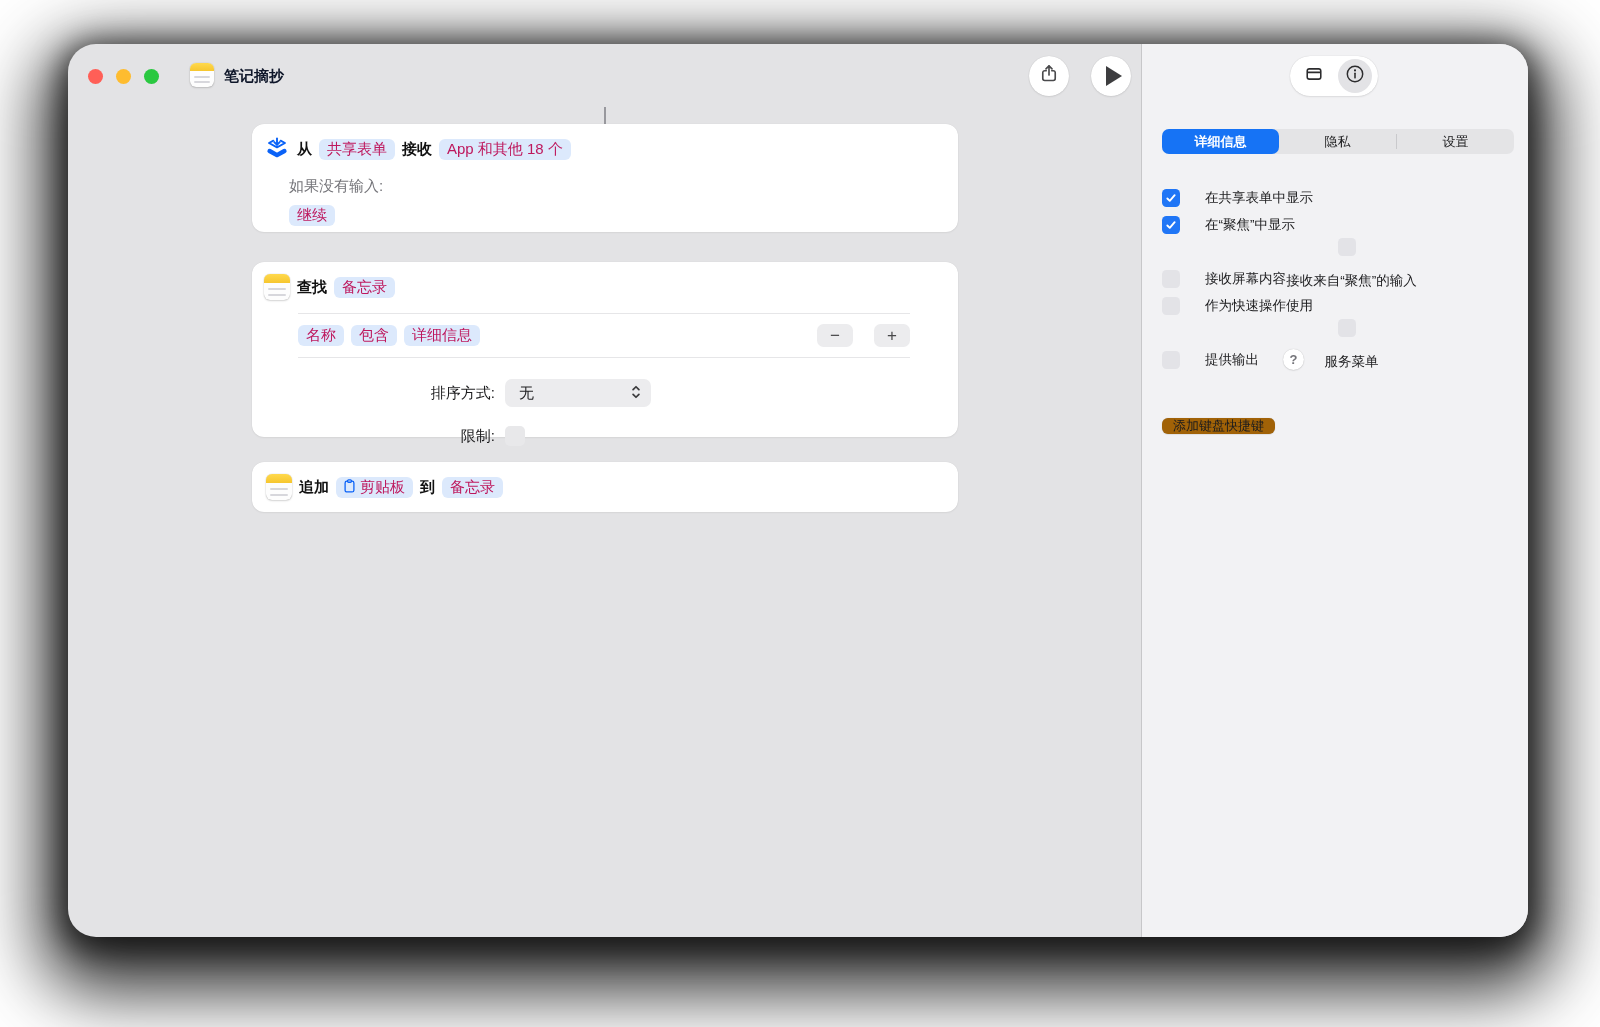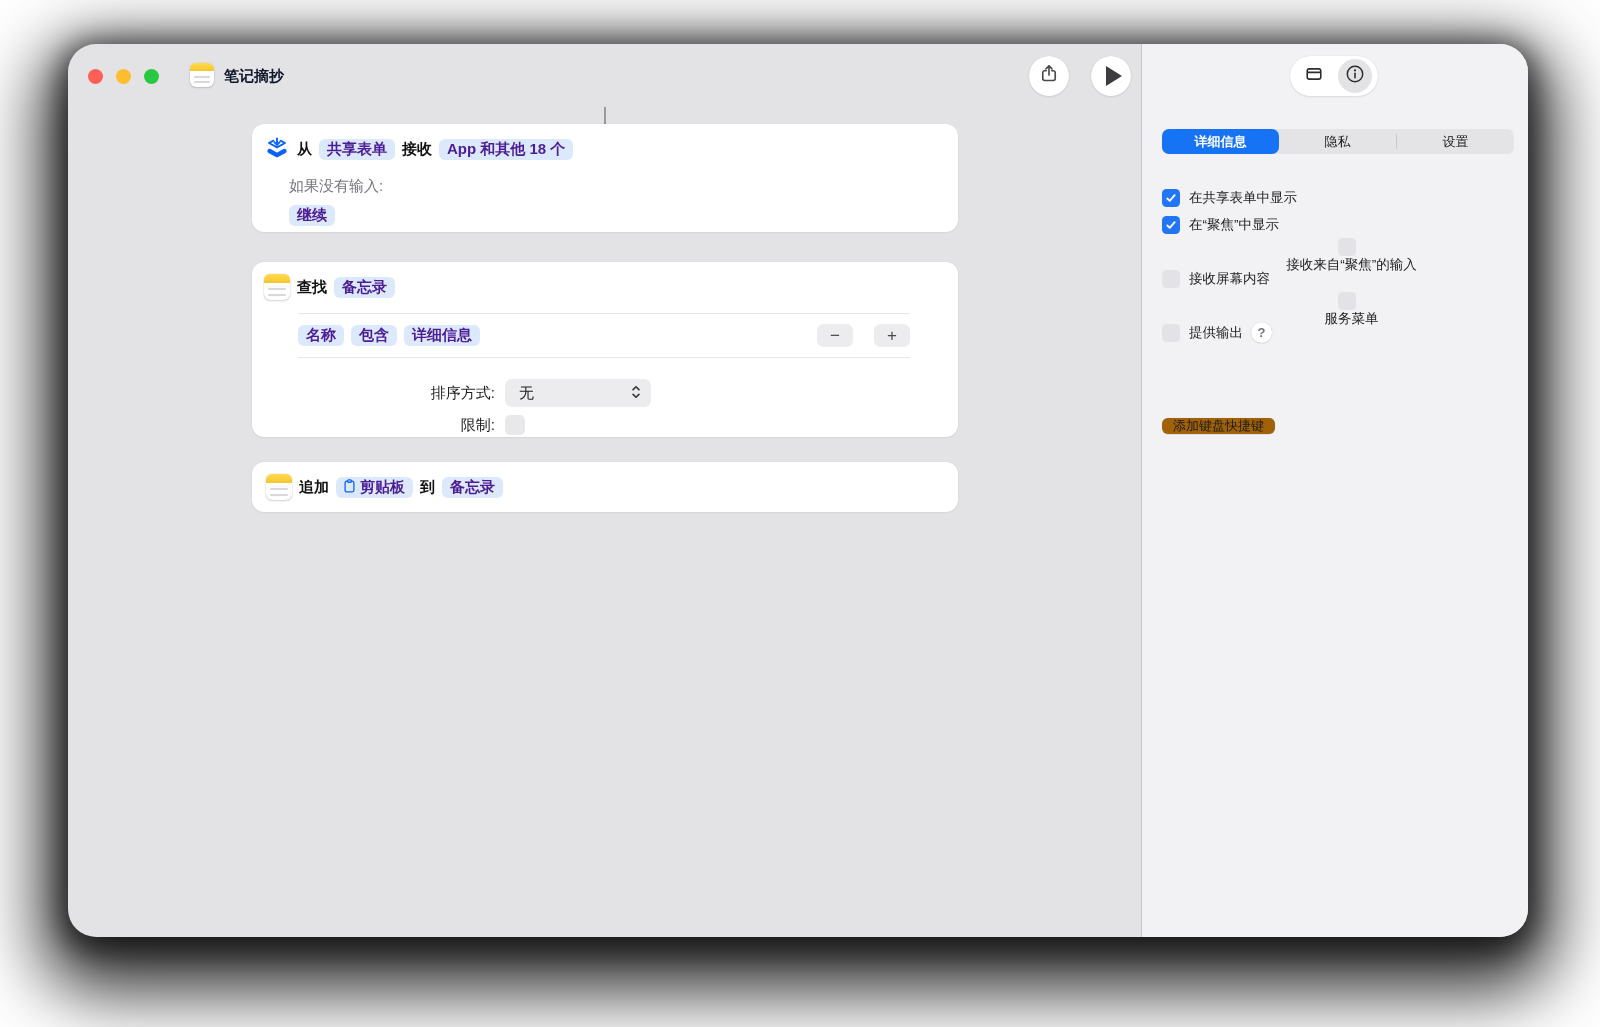--- a/index.html
+++ b/index.html
@@ -47,21 +47,21 @@
   .card { position:absolute; left:184px; width:706px; background:#fff; border-radius:12px;
     box-shadow:0 0 1px rgba(0,0,0,.12), 0 1px 2px rgba(0,0,0,.05);
     padding:12px; font-size:15px; color:#1c1c1e; }
   .card1 { top:80px; height:108px; }
   .card2 { top:218px; height:175px; }
   .card3 { top:418px; height:50px; display:flex; align-items:center;padding-left:14px; }
 
   .row { display:flex; align-items:center; column-gap:7px; }
   .verb { font-weight:600; color:#111; white-space:nowrap; }
   .pill { display:inline-flex; align-items:center; column-gap:5px; padding:1px 8px;
-    border-radius:6px; background:#dce9fc; color:#4c1d95; font-weight:700; white-space:nowrap; }
+    border-radius:6px; background:#dce9fc; color:#be185d; font-weight:400; white-space:nowrap; }
   .gray-label { color:#75757a; font-weight:500; }
   .indent { margin-left:25px; }
 
   .action-glyph { width:26px; height:26px; flex:none; display:flex; align-items:center; justify-content:center; }
 
   .divider { height:1px; background:#e6e6e8; margin-left:34px; margin-right:36px; }
 
   .stepper-btn { width:36px; height:23px; border-radius:6.5px; background:#ececee;
     display:flex; align-items:center; justify-content:center;
     font-size:17px; color:#48484a; font-weight:500; line-height:1; }
@@ -86,21 +86,21 @@
   .seg-cell.selected { background:#e3e3e6; width:34px; height:34px; }
 
   .tabbar { position:absolute; left:20px; top:85px; width:352px; height:25px;
     background:#e4e4e6; border-radius:7px; display:flex; }
   .tab { flex:1; display:flex; align-items:center; justify-content:center;
     font-size:13px; color:#1c1c1e; border-radius:7px; position:relative; }
   .tab.selected { background:#1673f5; color:#fff; font-weight:600; }
   .tab-sep { width:1px; height:15px; background:#c9c9cc; align-self:center; }
 
   .opt-list { position:absolute; left:20px; top:140px; right:14px; }
-  .opt-row { height:27px; display:flex; align-items:center; font-size:13.5px; color:#1c1c1e; }
+  .opt-row { height:27px; display:flex; align-items:center; font-size:13.5px; color:#1c1c1e;gap:16px; }
   .opt-row.ind { padding-left:27px;flex-direction:column; }
   .cbx { width:18px; height:18px; border-radius:4.5px; background:#e3e3e7; margin-right:9px; flex:none;
     display:flex; align-items:center; justify-content:center; }
   .cbx svg { display:none; }
   .cbx.checked { background:#2076f6; }
   .cbx.checked svg { display:block; }
   .help-circle { margin-left:8px; width:21px; height:21px; border-radius:50%; background:#fff;
     display:flex; align-items:center; justify-content:center; font-size:13px; font-weight:600; color:#737378;
     box-shadow:0 0 1px rgba(0,0,0,.25), 0 1px 1.5px rgba(0,0,0,.08); }
 
@@ -191,21 +191,21 @@
         <span class="dropdown">
           <span class="dd-value">无</span>
           <span>
             <svg width="14" height="20" viewBox="0 0 16 24" fill="none" stroke="#3c3c3e" stroke-width="2.1" stroke-linecap="round" stroke-linejoin="round">
               <path d="M4.5 9.2 L8 5.7 L11.5 9.2"></path>
                 <path d="M4.5 14.8 L8 18.3 L11.5 14.8"></path>
             </svg>
           </span>
         </span>
       </div>
-      <div class="form-row" style="margin-top:8px;">
+      <div class="form-row" style="margin-top:19px;">
         <span class="form-label">限制:</span>
         <span class="limit-check"></span>
       </div>
     </div>
 
     <div class="card card3">
       <div class="row">
         <span class="action-glyph">
           <span class="notes-icon" style="width:26px;height:26px;">
               <span class="band" style="position:absolute;left:0;top:0;right:0;height:33%;background:linear-gradient(#ffd94d,#f6c62f);"></span>
@@ -275,20 +275,24 @@
           <span>在“聚焦”中显示</span>
         </div>
         <div class="opt-row ind">
           <span class="cbx"></span>
           <span>接收来自“聚焦”的输入</span>
         </div>
         <div class="opt-row">
           <span class="cbx"></span>
           <span>接收屏幕内容</span>
         </div>
+        <div class="opt-row">
+          <span class="cbx"></span>
+          <span>作为快速操作使用</span>
+        </div>
         <div class="opt-row ind">
           <span class="cbx"></span>
           <span>服务菜单</span>
         </div>
         <div class="opt-row">
           <span class="cbx"></span>
           <span>提供输出</span>
           <span class="help-circle">?</span>
         </div>
       </div>

